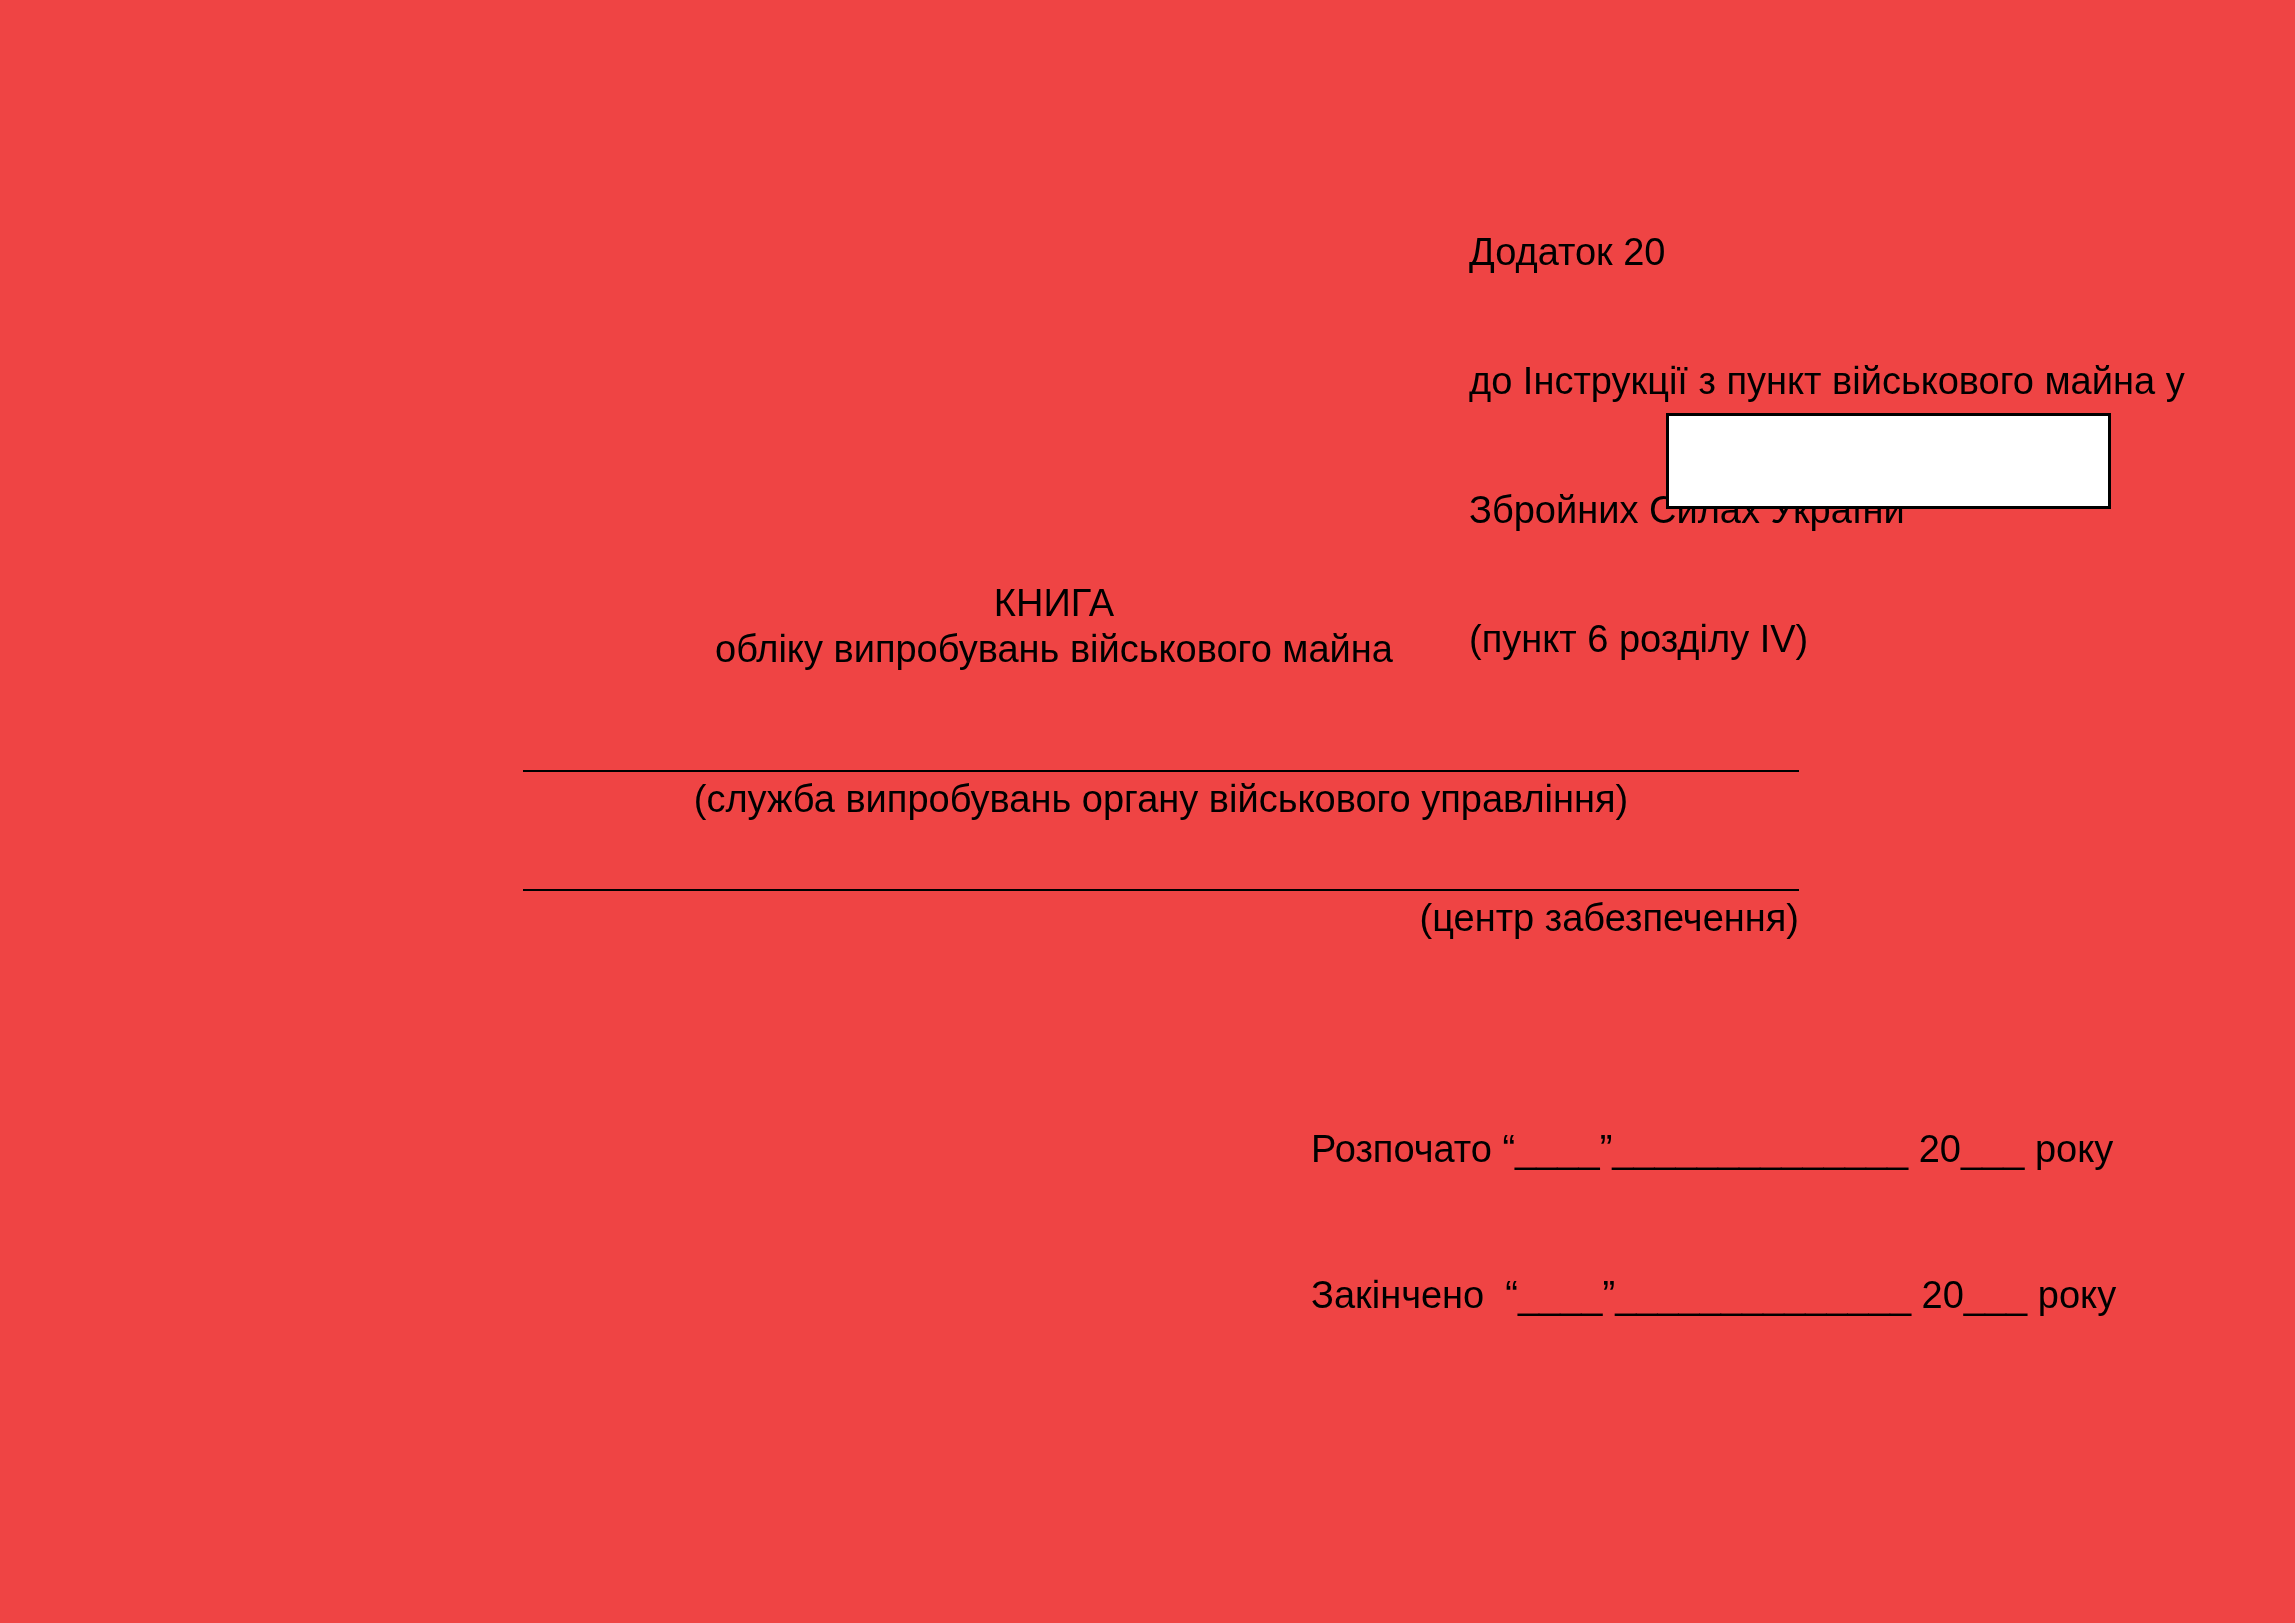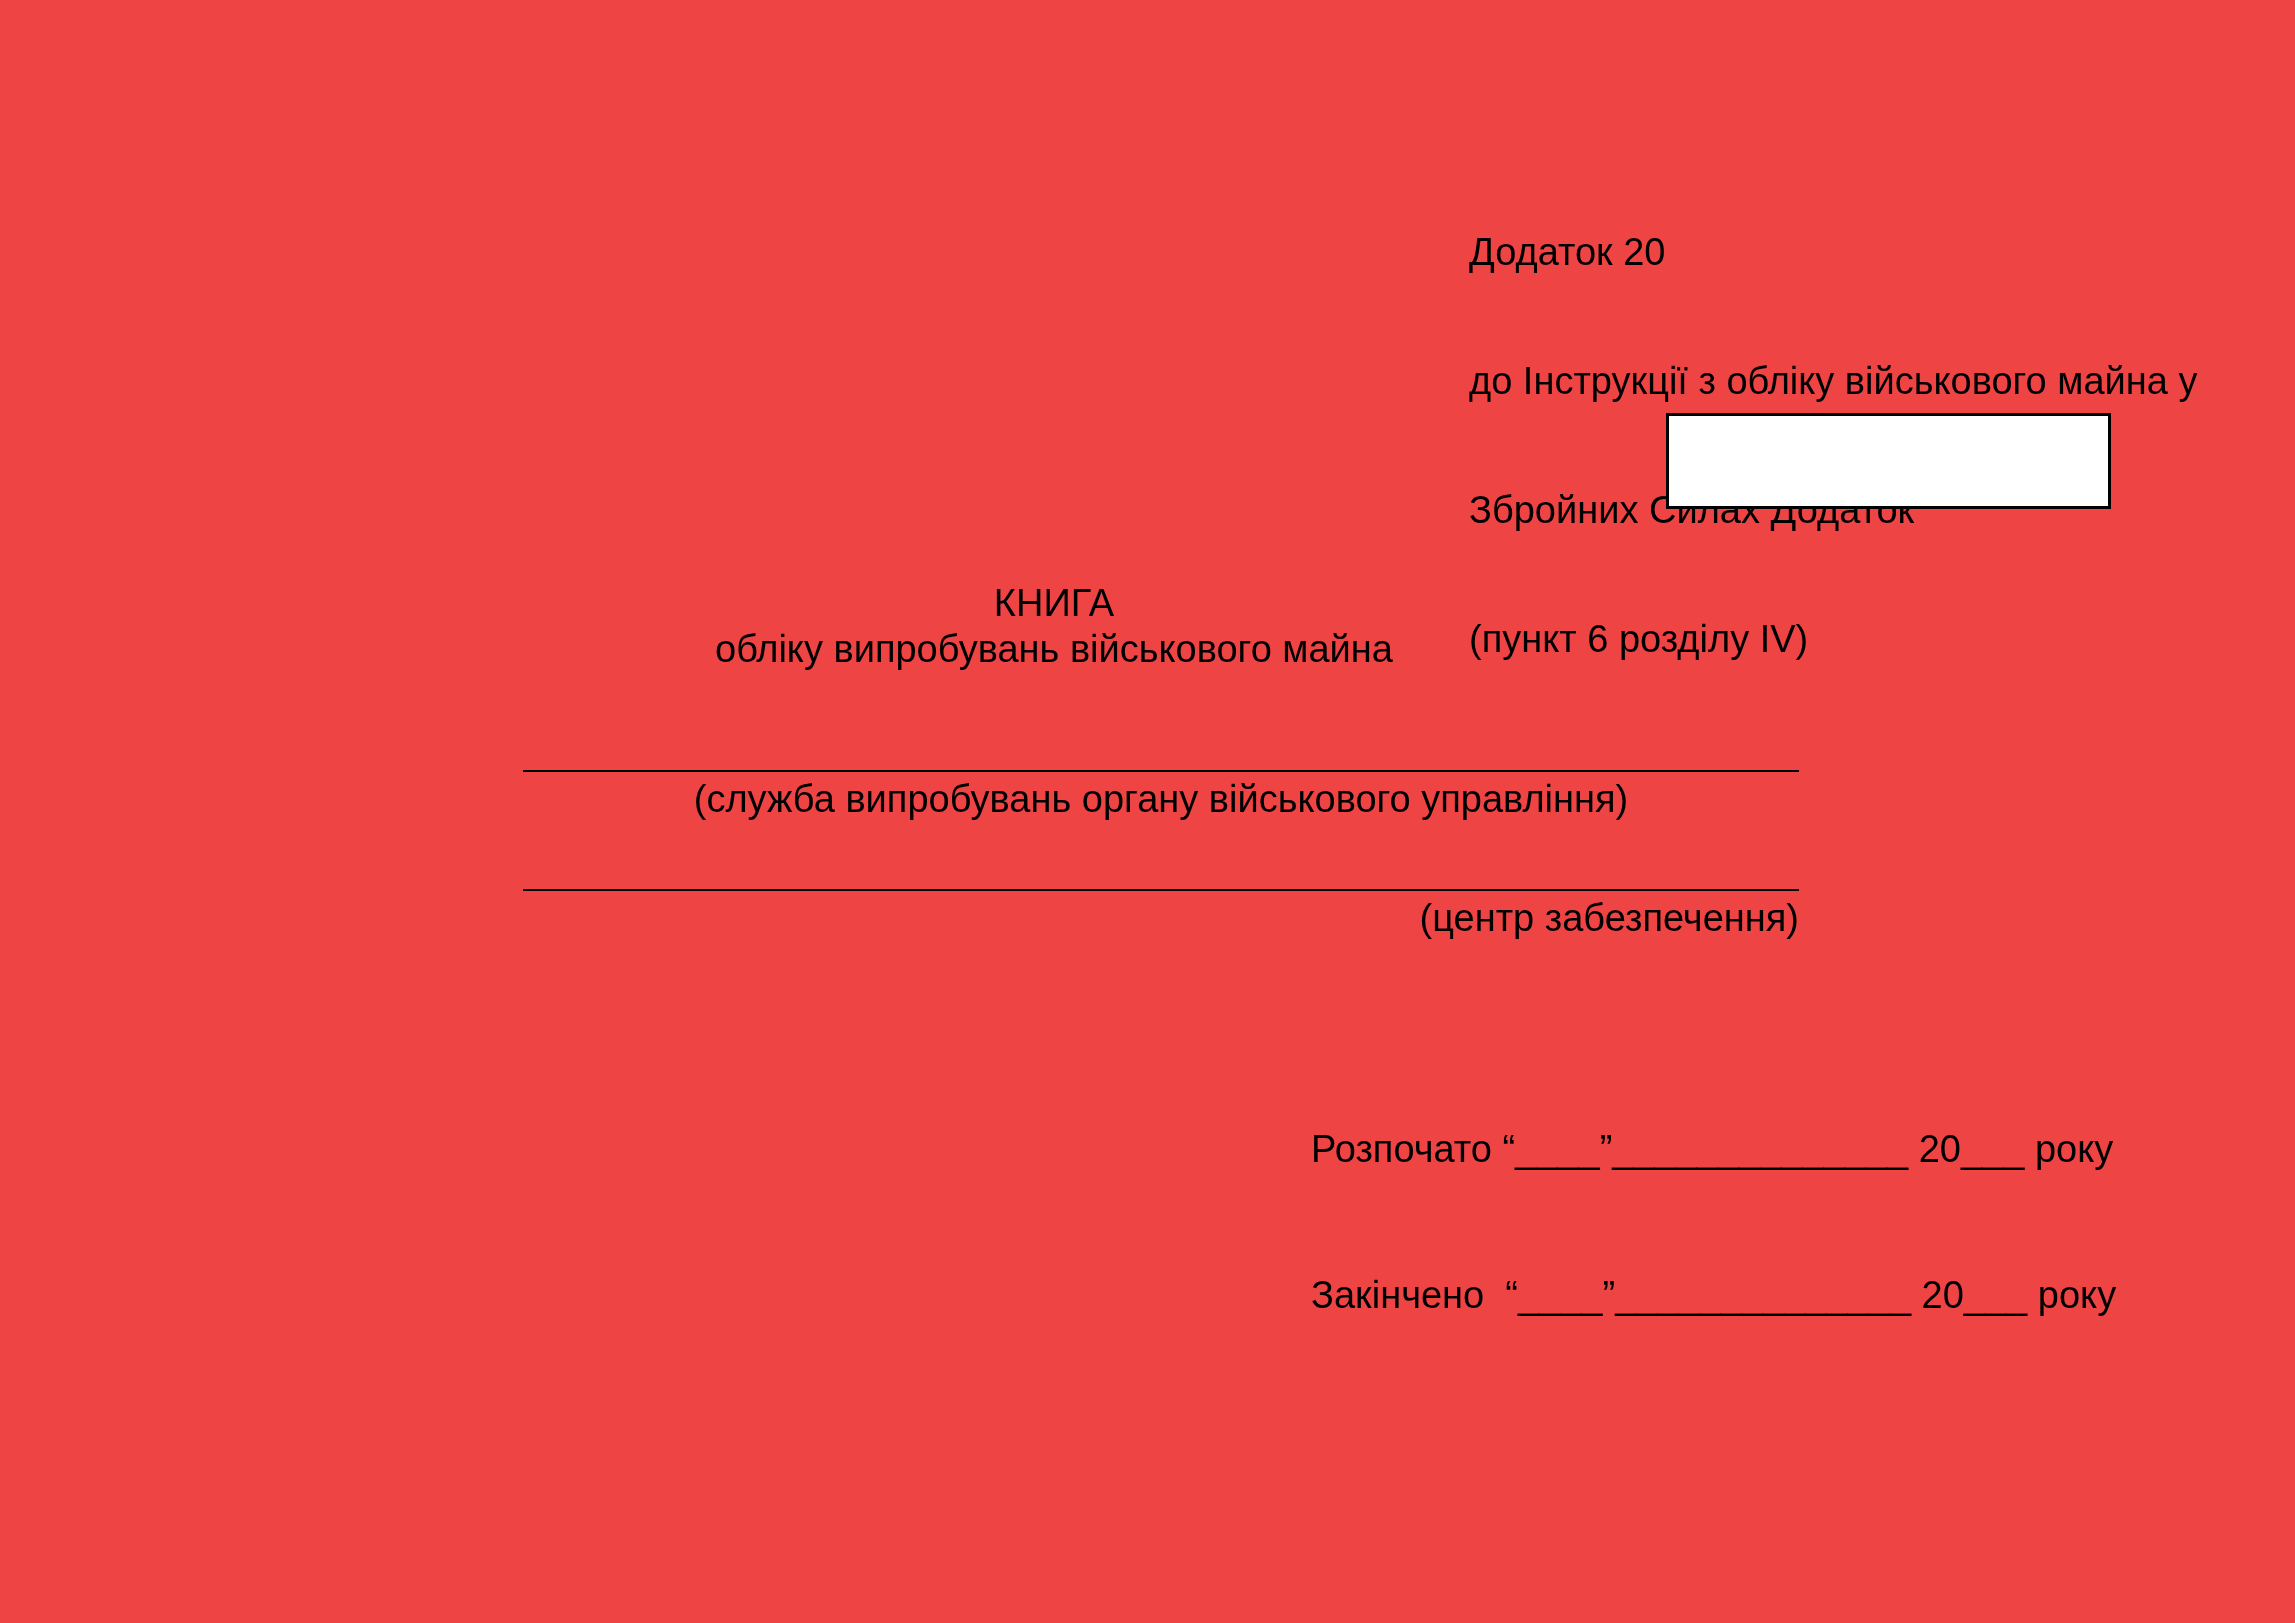--- a/index.html
+++ b/index.html
@@ -69,22 +69,22 @@
   .date-line-1 { top: 1127px; }
   .date-line-2 { top: 1253px; margin-top: 20px; }
 </style>
 </head>
 <body>
 
 <div class="page">
 
   <div class="abs appendix">
     <div>Додаток 20</div>
-    <div>до Інструкції з обліку військового майна у</div>
-    <div>Збройних Силах Додаток</div>
+    <div>до Інструкції з пункт військового майна у</div>
+    <div>Збройних Силах України</div>
     <div>(пункт 6 розділу IV)</div>
   </div>
 
   <div class="abs stamp-box"></div>
 
   <div class="abs title-block">
     <div>КНИГА</div>
     <div>обліку випробувань військового майна</div>
   </div>
 

